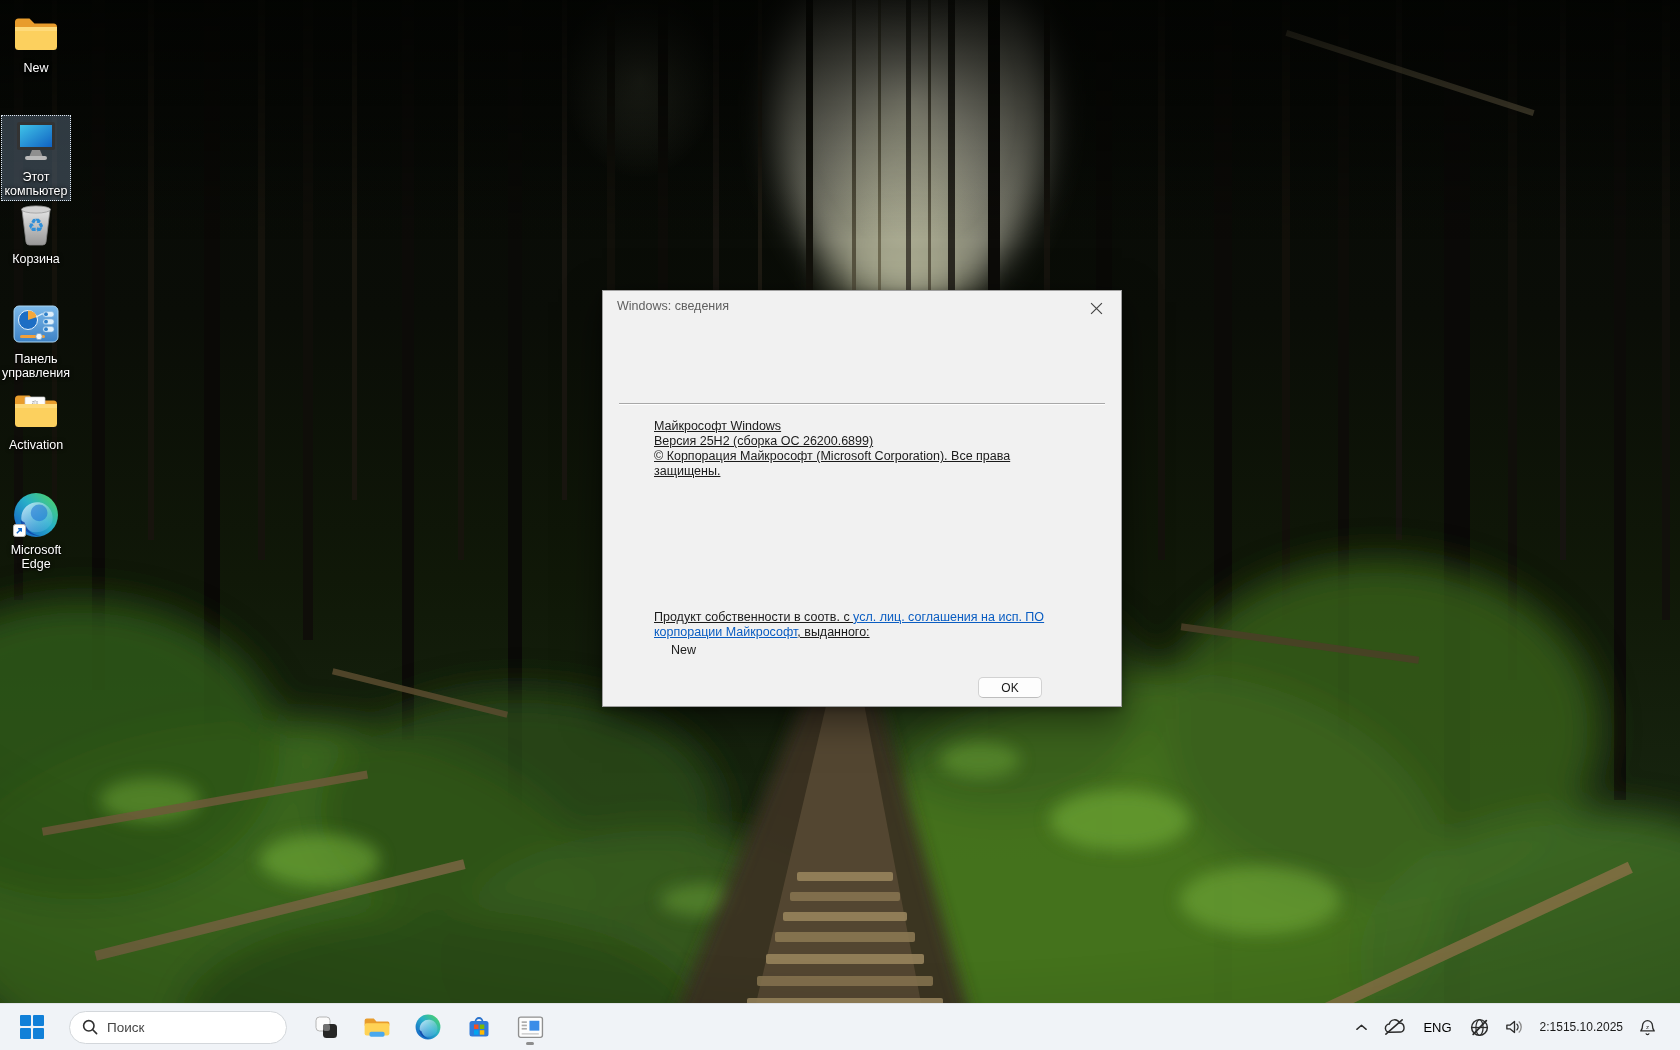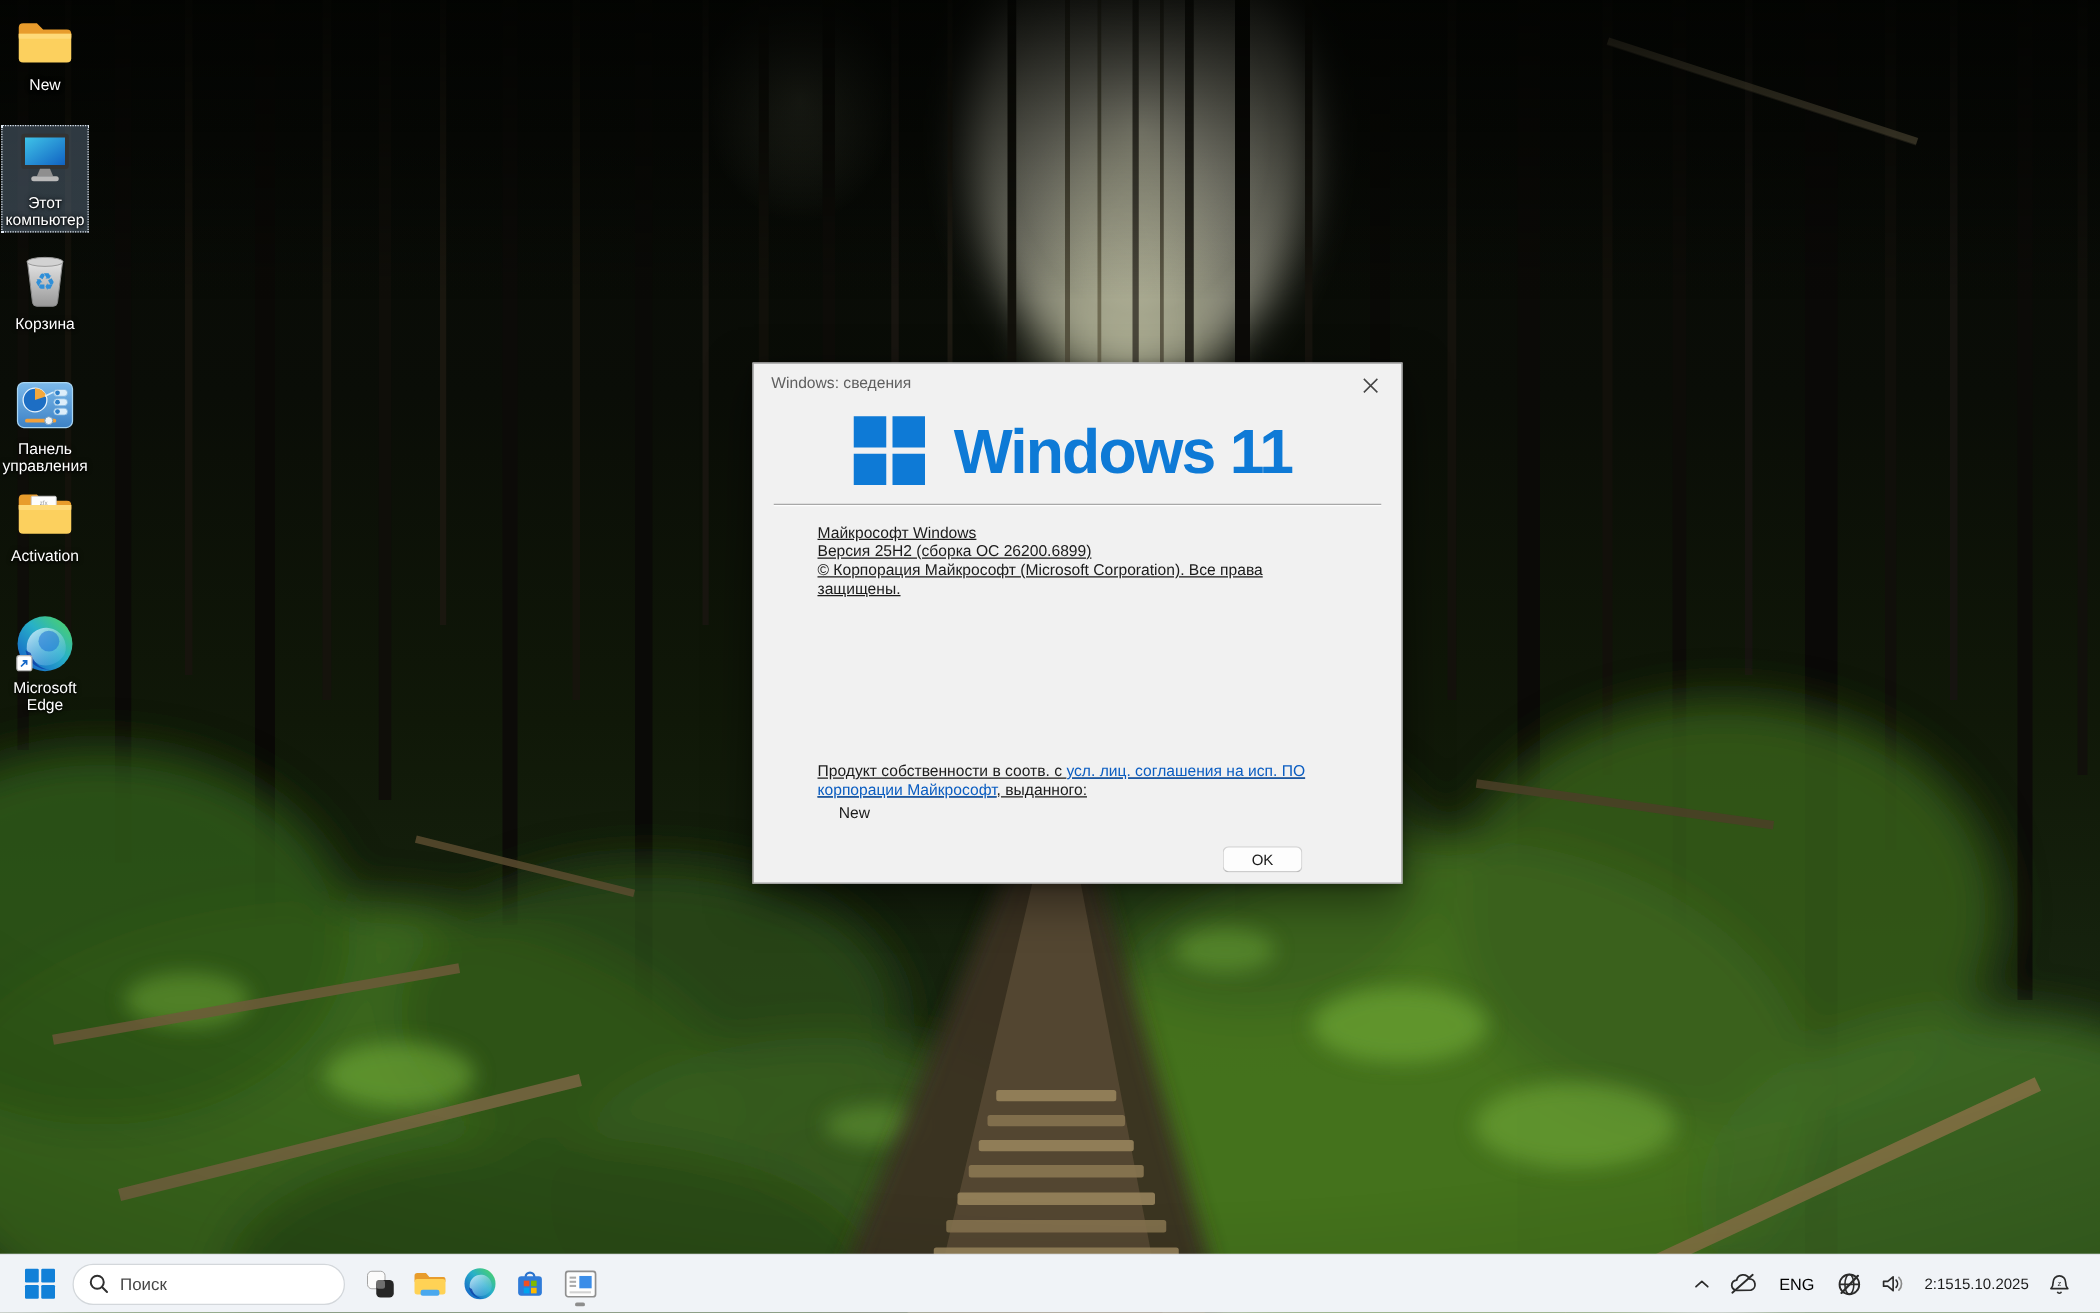--- a/index.html
+++ b/index.html
@@ -48,21 +48,21 @@
   .licensee { position:absolute; left:68px; top:352px; }
   .dlg-link { color:#0a5dc2; text-decoration:underline; cursor:pointer; }
   .ok-btn { position:absolute; left:375px; top:386px; width:64px; height:21px;
     background:#fdfdfd; border:1px solid #d2d2d2; border-bottom-color:#bdbdbd; border-radius:5px;
     font-size:12px; color:#1a1a1a; display:flex; align-items:center; justify-content:center; cursor:default; }
 
   
   .taskbar { position:absolute; left:0; bottom:0; width:1680px; height:47px; z-index:4;
     background:#f0f3f7; border-top:1px solid rgba(0,0,0,0.06);
     display:flex; align-items:center; }
-  .tb-left { display:flex; align-items:center; gap:0; padding-left:12px; }
+  .tb-left { display:flex; align-items:center; gap:11px; padding-left:12px; }
   .tb-btn { width:40px; height:40px; display:flex; align-items:center; justify-content:center;
     border-radius:6px; position:relative; cursor:default; flex:none; }
   .search-pill { width:218px; height:33px; margin:0 8px 0 6px; background:#fff; border:1px solid #d3d7db;
     border-radius:17px; display:flex; align-items:center; padding-left:12px; gap:9px; }
   .search-pill input { border:none; outline:none; background:transparent; font-size:13.5px; color:#333; width:160px;
     font-family:"Liberation Sans", sans-serif; }
   .search-pill input::placeholder { color:#464646; opacity:1; }
   .run-indicator { position:absolute; bottom:2px; left:50%; transform:translateX(-50%);
     width:8px; height:3px; border-radius:2px; background:#8d8d8d; }
   .tb-right { margin-left:auto; display:flex; align-items:center; padding-right:16px; }
@@ -181,21 +181,21 @@
     <div class="glyph">
       <svg width="48" height="40" viewBox="0 0 48 40">
         <path d="M3 9 q0-3.5 3.5-3.5 h11 l5 5 h19 q3.5 0 3.5 3.5 v3 H3 z" fill="#e89c2c"></path>
         <path d="M3 14 h42 v19.5 q0 3.5-3.5 3.5 h-35 q-3.5 0-3.5-3.5 z" fill="#fcd05e"></path>
         <path d="M3 14 h42 v4 H3 z" fill="#ffde85" opacity="0.7"></path>
       </svg>
     </div>
     <div class="dlabel">New</div>
   </div>
 
-  <div class="dicon selected" style="top:100px">
+  <div class="dicon selected" style="top:115px">
     <div class="glyph">
       <svg width="48" height="44" viewBox="0 0 48 44">
         <defs>
             <linearGradient id="scr" x1="0" y1="0" x2="1" y2="1">
           <stop offset="0" stop-color="#3fc3e8"></stop>
               <stop offset="1" stop-color="#1162c2"></stop>
             </linearGradient>
           </defs>
         <rect x="5" y="2" width="38" height="28" rx="2.5" fill="#333333"></rect>
         <rect x="8" y="5" width="32" height="22" fill="url(#scr)"></rect>
@@ -297,29 +297,20 @@
   <div class="dialog">
     <div class="dlg-titlebar">
       <span class="dlg-title">Windows: сведения</span>
       <span class="dlg-close">
         <svg width="13" height="13" viewBox="0 0 12 12">
             <path d="M1 1 L11 11 M11 1 L1 11" stroke="#454545" stroke-width="1.1"></path>
           </svg>
       </span>
     </div>
 
-    <div class="dlg-logo">
-      <div class="logo-squares">
-          <div></div>
-          <div></div>
-          <div></div>
-          <div></div>
-        </div>
-      <div class="logo-word">Windows 11</div>
-    </div>
 
     <div class="dlg-sep"></div>
 
     <div class="dlg-block b1">
       <div>Майкрософт Windows</div>
       <div>Версия 25H2 (сборка ОС 26200.6899)</div>
       <div>© Корпорация Майкрософт (Microsoft Corporation). Все права защищены.</div>
     </div>
 
 

